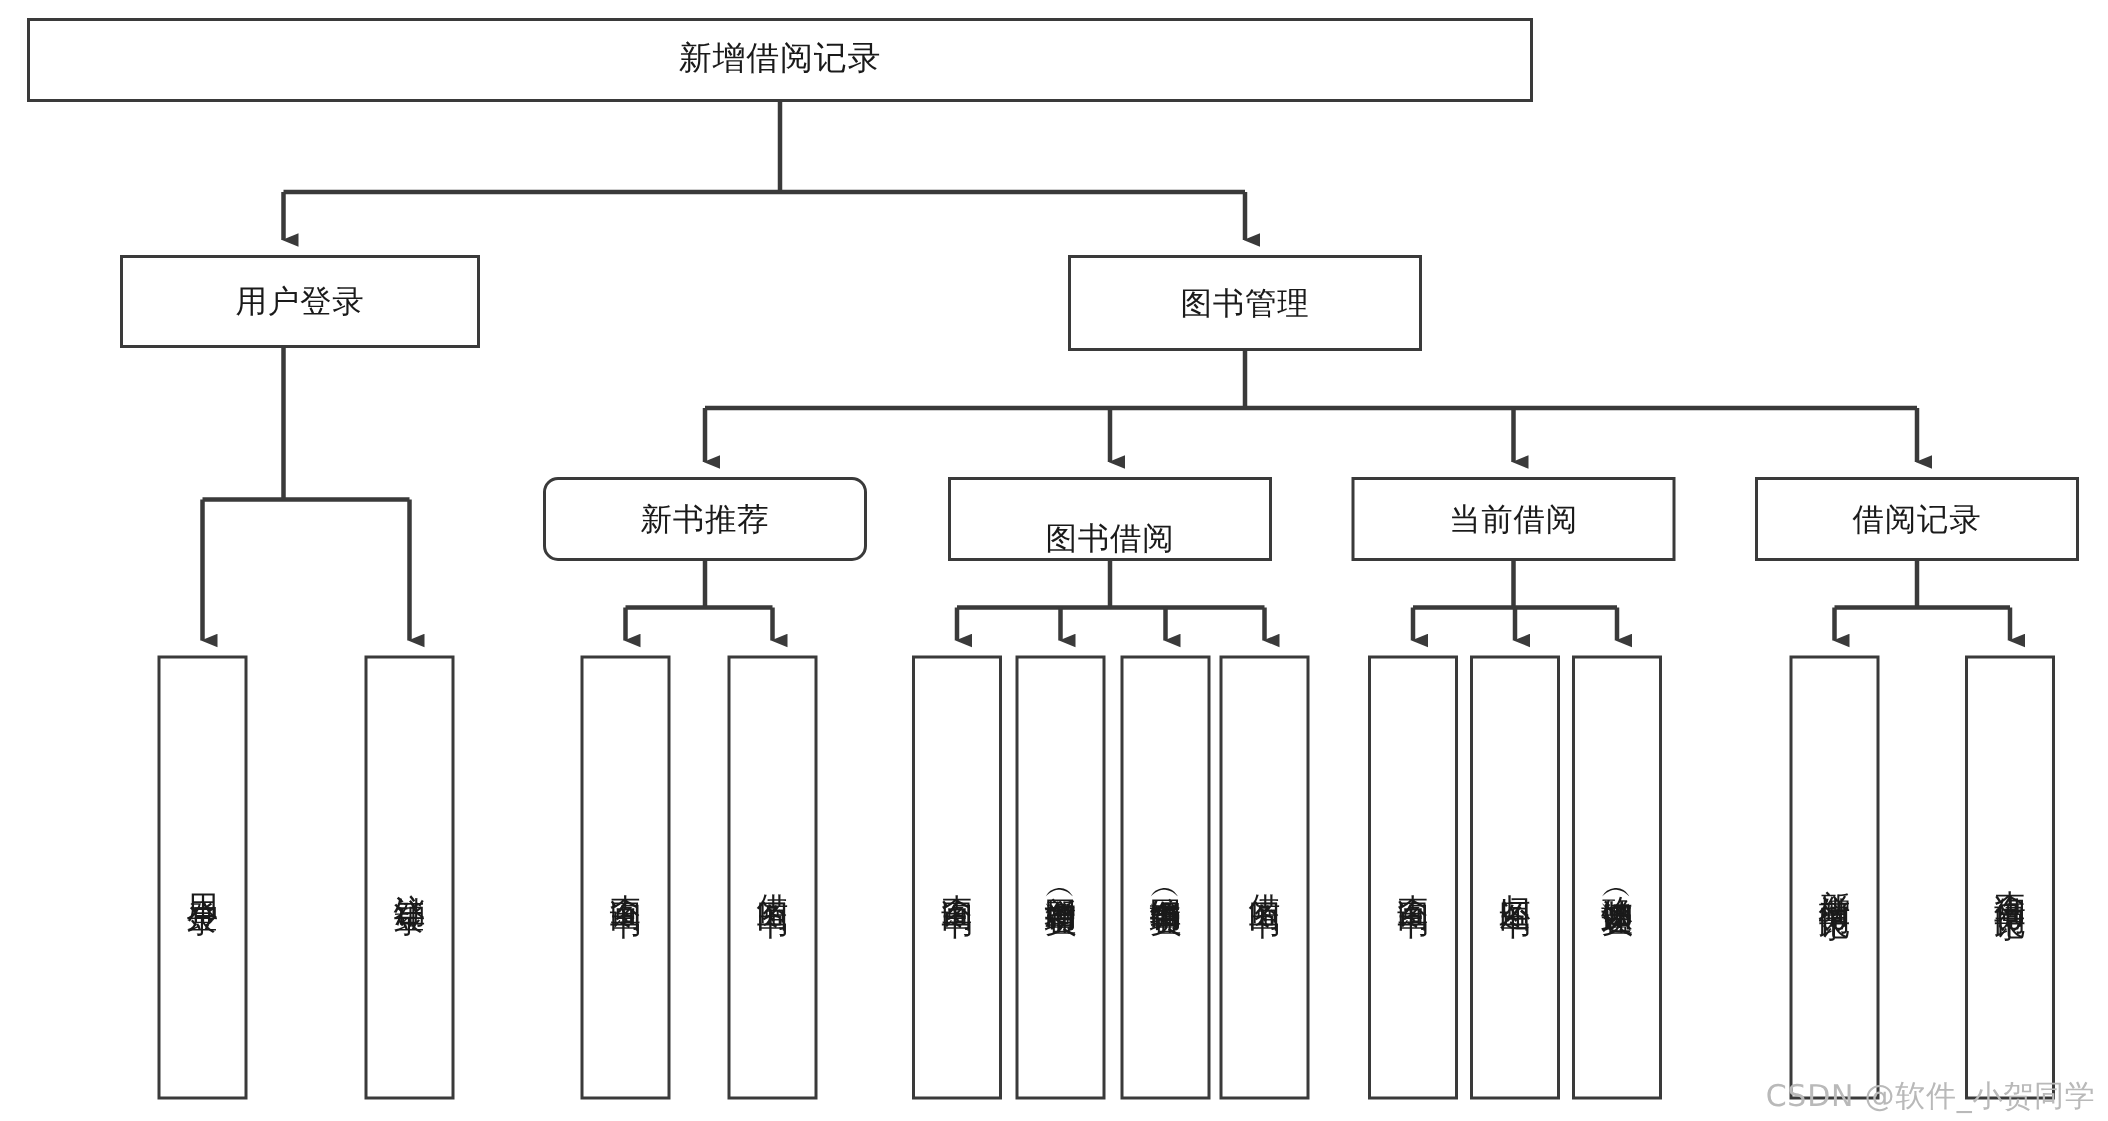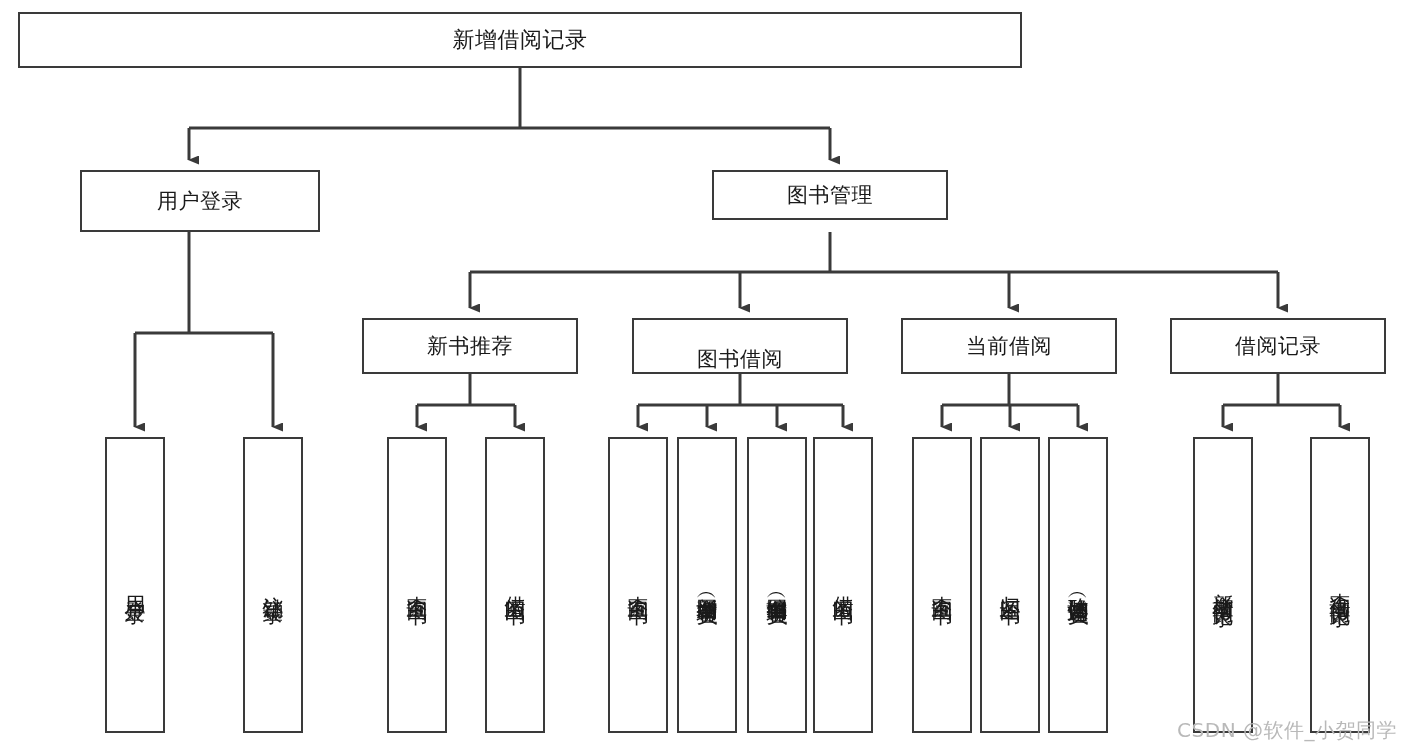--- a/index.html
+++ b/index.html
@@ -133,25 +133,25 @@
     </g>
   </svg>
 
   <div class="node root horiz" style="left:18px; top:12px; width:1004px; height:56px;">
     <span class="label">新增借阅记录</span>
   </div>
 
   <div class="node horiz" style="left:80px; top:170px; width:240px; height:62px;">
     <span class="label">用户登录</span>
   </div>
-  <div class="node horiz" style="left:712px; top:170px; width:236px; height:50px;">
+  <div class="node horiz" style="left:712px; top:170px; width:236px; height:64px;">
     <span class="label">图书管理</span>
   </div>
 
-  <div class="node horiz" style="left:362px; top:318px; width:216px; height:56px;">
+  <div class="node horiz" style="left:362px; top:318px; width:216px; height:56px;border-radius:10px;">
     <span class="label">新书推荐</span>
   </div>
   <div class="node horiz" style="left:632px; top:318px; width:216px; height:56px;align-items:flex-end;">
     <span class="label">图书借阅</span>
   </div>
   <div class="node horiz" style="left:901px; top:318px; width:216px; height:56px;">
     <span class="label">当前借阅</span>
   </div>
   <div class="node horiz" style="left:1170px; top:318px; width:216px; height:56px;">
     <span class="label">借阅记录</span>

